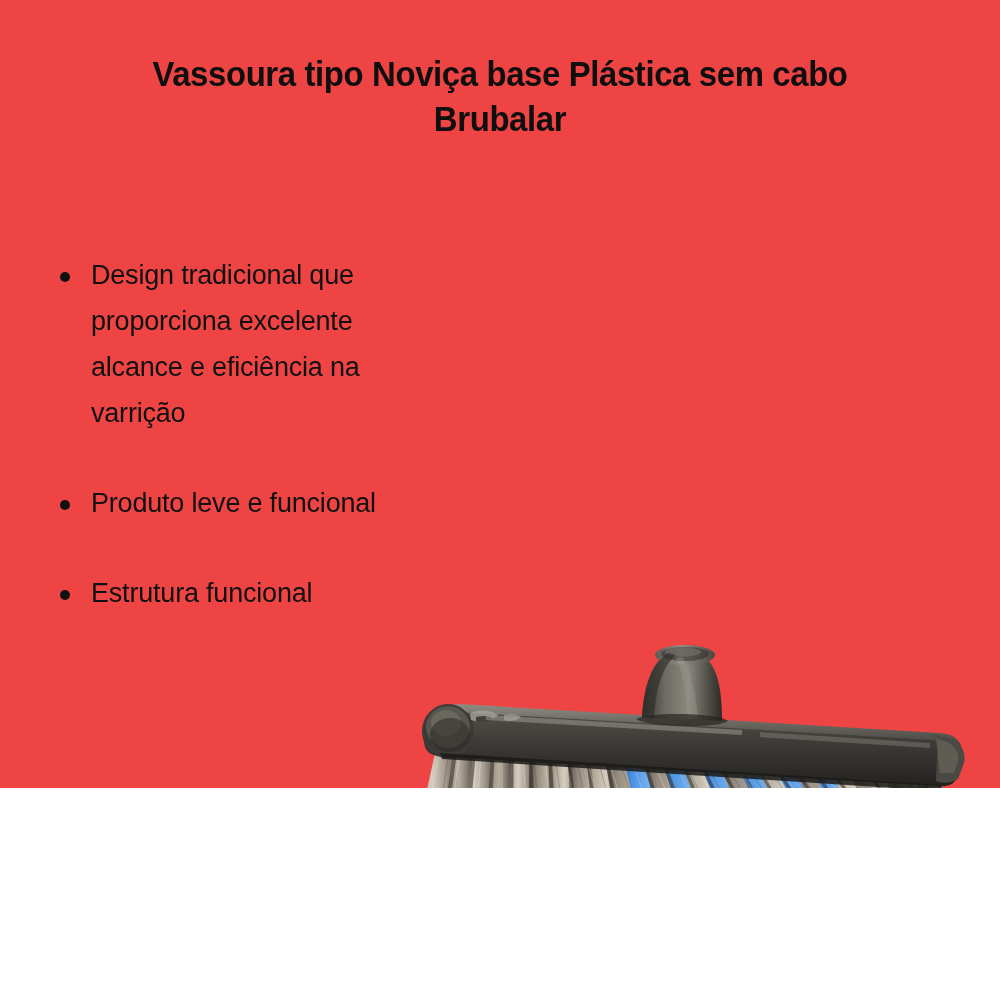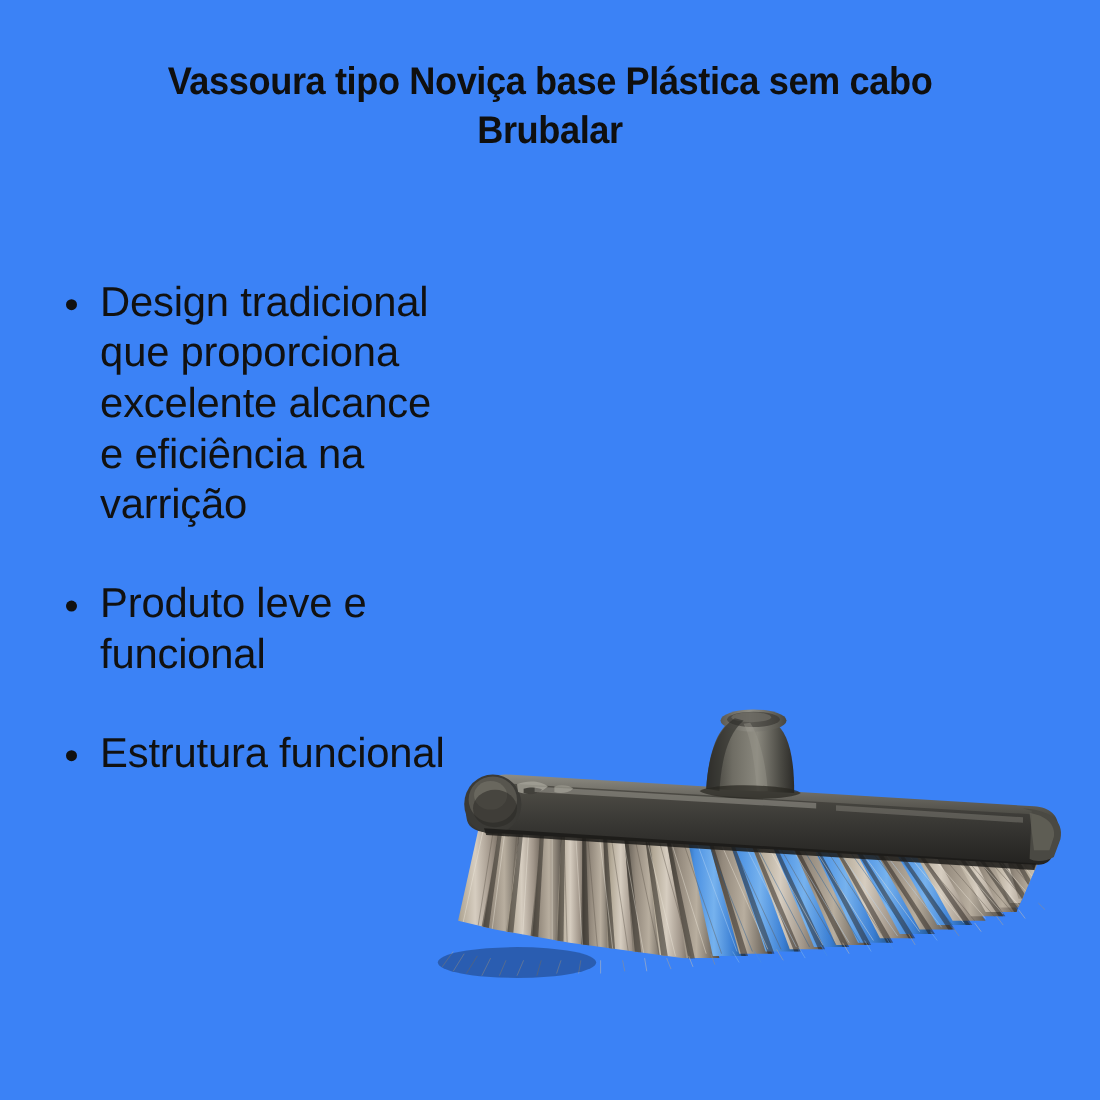--- a/index.html
+++ b/index.html
@@ -6,22 +6,22 @@
     margin: 0;
     padding: 0;
     background: #ffffff;
   }
   body {
     font-family: "Liberation Sans", sans-serif;
   }
   #page {
     position: relative;
     width: 1000px;
-    height: 1000px;
-    background: #3b82f6;
+    height: 788px;
+    background: #ef4444;
     overflow: hidden;
   }
 
   
   #product-title {
     position: absolute;
     left: 90px;
     top: 28px;
     width: 820px;
     text-align: center;
@@ -44,21 +44,21 @@
     list-style: none;
     margin: 0;
     padding: 0;
   }
   .feature-item {
     position: relative;
     padding-left: 43px;
     margin-bottom: 44px;
     font-family: "Liberation Sans", sans-serif;
     font-weight: 400;
-    font-size: 38px;
+    font-size: 27px;
     line-height: 46px;
     color: #111111;
     letter-spacing: -0.2px;
   }
   .feature-item:last-child { margin-bottom: 0; }
   .bullet-dot {
     position: absolute;
     left: 12px;
     top: 20px;
     width: 10px;

